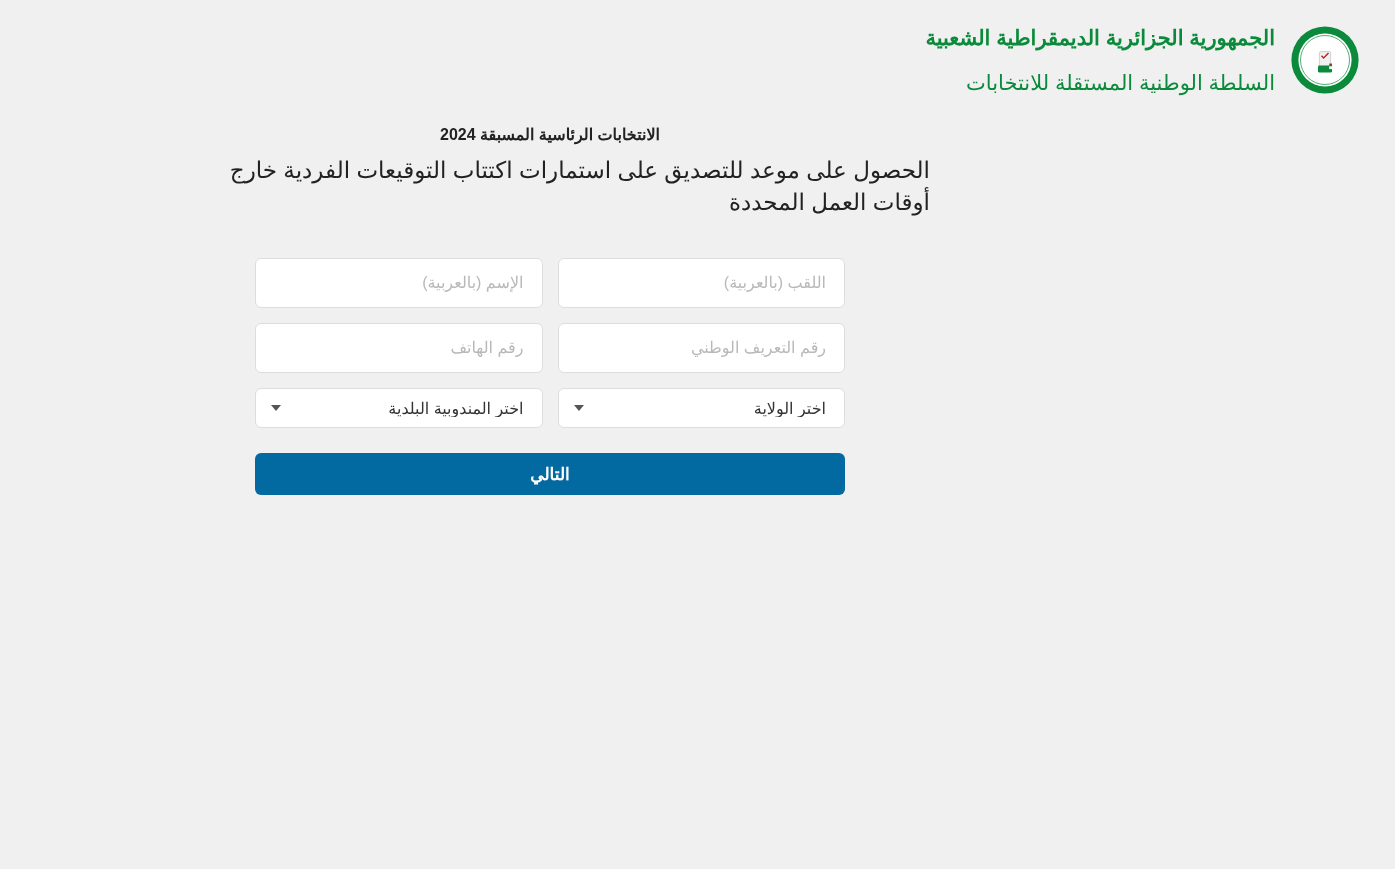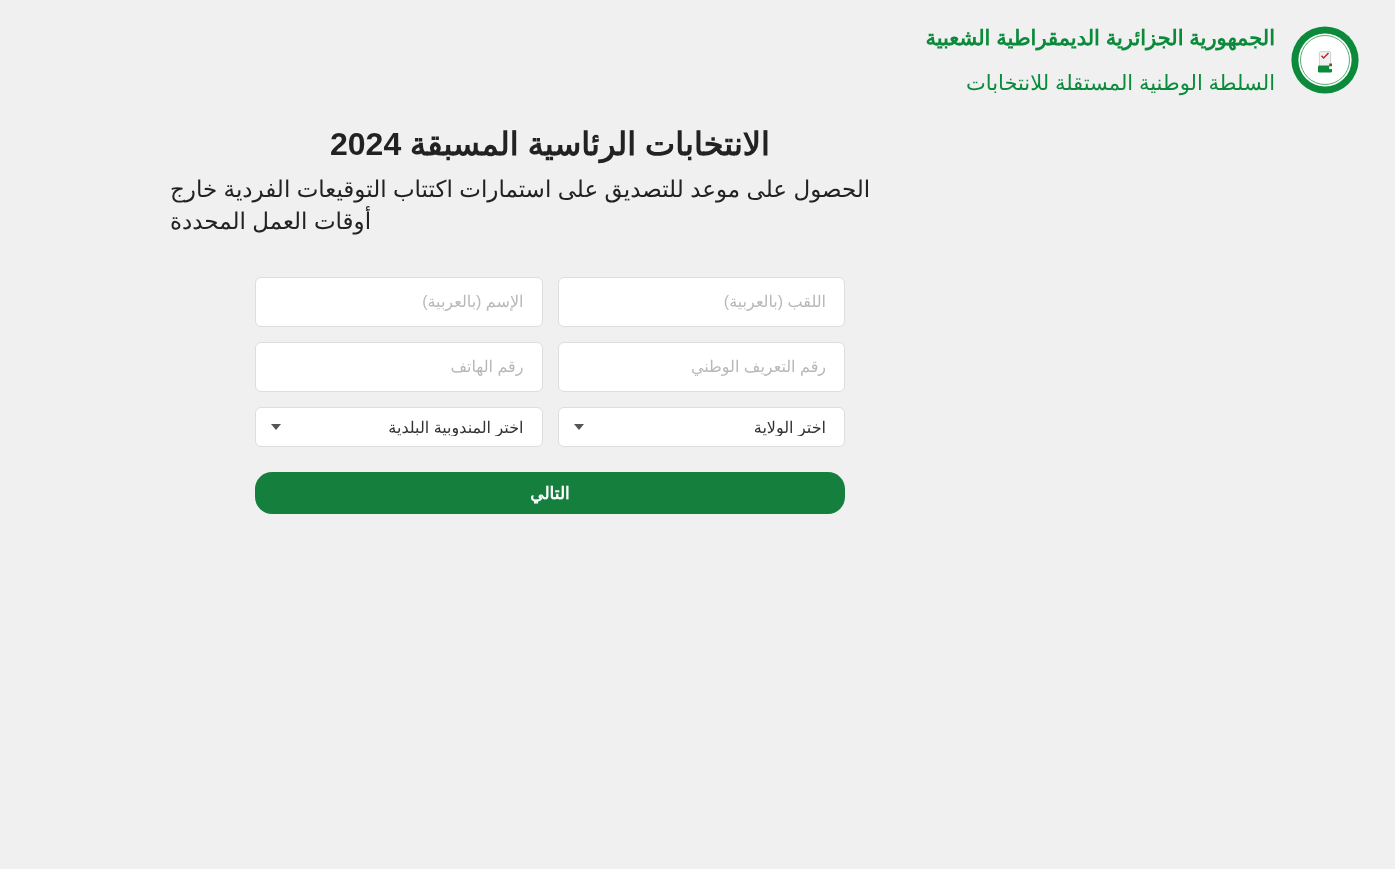--- a/index.html
+++ b/index.html
@@ -42,31 +42,31 @@
       color: #0a8a3a;
       font-size: 21px;
       font-weight: 400;
     }
     .main-content {
       width: 780px;
       margin: 20px 455px 0 0;
       padding: 0 10px;
     }
     .page-title {
-      font-size: 32px;
+      font-size: 16px;
       font-weight: 600;
       color: #222;
       text-align: center;
       margin-bottom: 10px;
     }
     .page-subtitle {
       font-size: 23px;
       font-weight: 500;
       color: #222;
-      text-align: left;
+      text-align: right;
       margin-bottom: 40px;
       line-height: 1.4;
     }
     .form-container {
       width: 590px;
       margin: 0 auto;
     }
     .form-row {
       display: flex;
       gap: 15px;
@@ -140,22 +140,21 @@
       font-size: 17px;
       font-weight: 600;
       font-family: inherit;
       cursor: pointer;
       color: #fff;
     }
     .btn-prev {
       background: #e8a7ad;
     }
     .btn-next {
-      background: #15803d;
-      border-radius: 17px;
+      background: #0369a1;
     }
   </style>
 </head>
 <body>
 
 <div class="header">
   <div class="logo">
     <svg viewBox="0 0 100 100" xmlns="http://www.w3.org/2000/svg">
       <circle cx="50" cy="50" r="48" fill="#0a8a3a"></circle>
       <circle cx="50" cy="50" r="38" fill="#fff"></circle>

